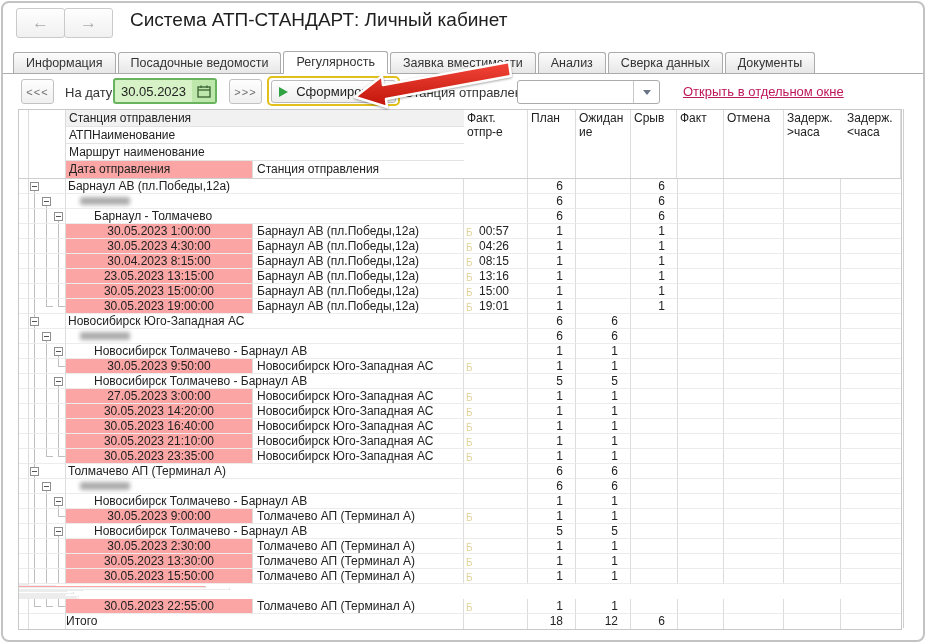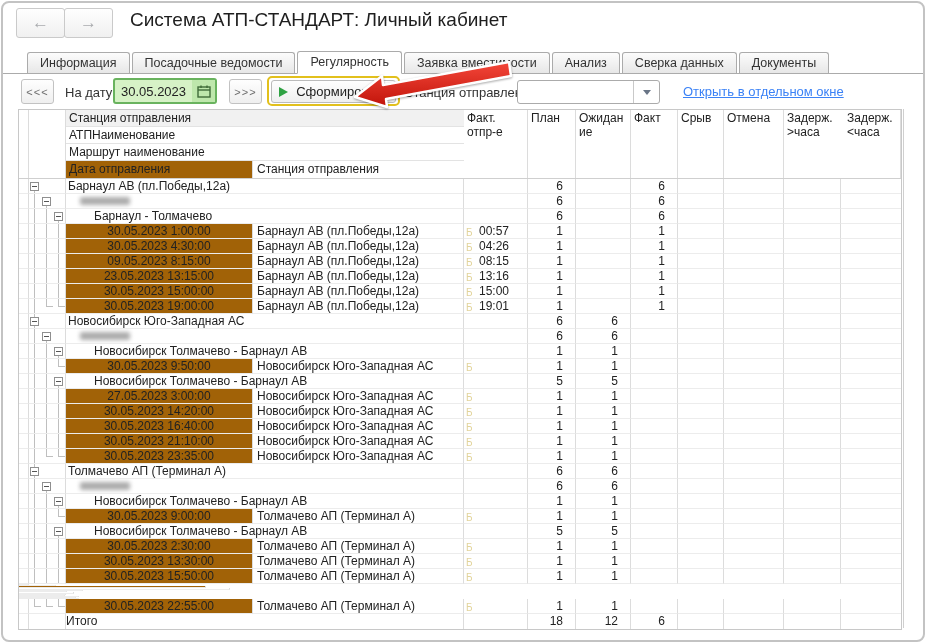--- a/index.html
+++ b/index.html
@@ -13,21 +13,21 @@
   
   .navbtn{position:absolute;top:8px;width:49px;height:30px;box-sizing:border-box;
     background:linear-gradient(#FEFEFE,#F0F0F0);border:1px solid #CACACA;border-radius:3px;
     color:#A9ABAE;font-size:17px;display:flex;align-items:center;justify-content:center;cursor:pointer}
   #btn-back{left:16px}
   #btn-fwd{left:64px}
   .title{position:absolute;left:130px;top:9px;font-size:19px;color:#1E1E1E;white-space:nowrap}
 
   
   .tabs{position:absolute;left:2px;right:2px;top:51px;height:23px;display:flex;align-items:flex-end;
-    gap:2px;padding-left:25px;border-bottom:1px solid #ABABAB;box-sizing:border-box}
+    gap:2px;padding-left:11px;border-bottom:1px solid #ABABAB;box-sizing:border-box}
   .tab{height:21px;line-height:20px;padding:0 12px;font-size:12.5px;color:#333;white-space:nowrap;
     background:linear-gradient(#FCFCFC,#E7E7E7);border:1px solid #ABABAB;border-bottom:none;
     border-radius:3px 3px 0 0;cursor:pointer;box-sizing:border-box}
   .tab.active{background:#fff;height:23px;line-height:21px;margin-bottom:-1px;border-bottom:1px solid #fff}
 
   
   .tb-label{position:absolute;font-size:13px;color:#333;white-space:nowrap}
   .smallbtn{position:absolute;top:79px;width:33px;height:25px;box-sizing:border-box;
     background:linear-gradient(#FEFEFE,#EFEFEF);border:1px solid #C2C2C2;border-radius:3px;
     color:#6E6E6E;font-size:11px;letter-spacing:1px;display:flex;align-items:center;justify-content:center;cursor:pointer}
@@ -41,21 +41,21 @@
   .genbtn{position:absolute;left:271px;top:80px;width:125px;height:23px;box-sizing:border-box;
     background:linear-gradient(#FEFEFE,#EFEFEF);border:1px solid #BBB;border-radius:3px;
     display:flex;align-items:center;justify-content:center;gap:8px;font-size:13px;color:#222;cursor:pointer}
   .play{width:0;height:0;border-left:9px solid #2FA243;border-top:5px solid transparent;border-bottom:5px solid transparent}
   .combo{position:absolute;left:517px;top:80px;width:143px;height:24px;box-sizing:border-box;
     border:1px solid #ABABAB;border-radius:3px;background:#fff;display:flex}
   .combo input{flex:1;min-width:0;border:none;outline:none;background:transparent;
     font:13px "Liberation Sans",sans-serif;padding:0 4px}
   .ddbtn{width:25px;border-left:1px solid #C9C9C9;display:flex;align-items:center;justify-content:center;cursor:pointer}
   .ddtri{width:0;height:0;border-left:4px solid transparent;border-right:4px solid transparent;border-top:5px solid #697586}
-  .link{position:absolute;left:683px;top:84px;font-size:13px;color:#3b82f6;text-decoration:underline;cursor:pointer;white-space:nowrap}
+  .link{position:absolute;left:683px;top:84px;font-size:13px;color:#be185d;text-decoration:underline;cursor:pointer;white-space:nowrap}
 
   
   .arrow-svg{position:absolute;left:338px;top:52px;z-index:40;pointer-events:none}
 
   
   .tbl{position:absolute;left:18px;top:109px;width:884px;box-sizing:border-box;
     border:1px solid #C8C8C8;font-size:12px;color:#222;background:#fff}
   .vsplit{position:absolute;left:903px;top:109px;width:1px;height:519px;background:#CFCFCF}
   .hrow,.row{display:flex}
   .c{box-sizing:border-box;border-right:1px solid #DCDCDC;overflow:hidden;white-space:nowrap}
@@ -65,21 +65,21 @@
   
   .hdr{display:flex;border-bottom:1px solid #CFCFCF}
   .hdr .hcell{box-sizing:border-box;border-right:1px solid #DCDCDC;height:68px}
   .hstack{width:398px;display:flex;flex-direction:column}
   .hr{height:17px;line-height:16px;box-sizing:border-box;border-bottom:1px solid #E3E3E3;padding-left:3px;display:flex}
   .hr:last-child{border-bottom:none}
   .hr .sub{box-sizing:border-box;height:100%;line-height:16px}
   .hr .sub1{width:187px;border-right:1px solid #DCDCDC;padding-left:3px}
   .hr .sub2{width:211px;padding-left:4px}
   .gray{background:#F1F1F1}
-  .yc{background:#a16207}
+  .yc{background:#fca5a5}
   .numh{padding:1px 3px;white-space:normal;word-break:break-word;overflow-wrap:anywhere;line-height:14px;font-size:12px}
   
   .row{height:15px;line-height:14px}
   .row .c{border-bottom:1px solid #ECECEC}
   .row:last-child .c{border-bottom:none}
   .num{text-align:right;padding-right:12px}
   .time{padding-left:15px;position:relative}
   .badge{position:absolute;left:2px;top:2px;font-size:10px;color:#E2D49B;filter:blur(.5px)}
   .dt{text-align:center}
   .g1 .gtxt{padding-left:2px}
@@ -170,22 +170,22 @@
           <span>Маршрут наименование</span>
         </div>
       <div class="hr" style="padding-left:0">
         <span class="sub sub1 yc">Дата отправления</span>
         <span class="sub sub2">Станция отправления</span>
       </div>
     </div>
     <div class="hcell numh w-fakt">Факт. отпр-е</div>
     <div class="hcell numh w-plan">План</div>
     <div class="hcell numh w-ozh">Ожидание</div>
+    <div class="hcell numh w-srv">Срыв</div>
     <div class="hcell numh w-fct">Факт</div>
-    <div class="hcell numh w-srv">Срыв</div>
     <div class="hcell numh w-otm">Отмена</div>
     <div class="hcell numh w-zd2" style="border-right:none">Задерж. &gt;часа</div>
     <div class="hcell numh w-zd1">Задерж. &lt;часа</div>
   </div>
   <div id="tbody">
       <div class="row g1" style="display: flex;">
         <div class="c w-gut"></div>
         <div class="c tree w-tree">
           <div class="tline" style="left: 5px; top: 12px; height: 3px;"></div>
           <div class="tbox" style="left: 1px;"></div>
@@ -271,21 +271,21 @@
         <div class="c num w-zd1"></div>
         <div class="c num w-zd2" style="border-right: none;"></div>
       </div>
       <div class="row d" style="display: flex;">
         <div class="c w-gut"></div>
         <div class="c tree w-tree">
           <div class="tline" style="left: 5px; top: 0px; height: 15px;"></div>
           <div class="tline" style="left: 17px; top: 0px; height: 15px;"></div>
           <div class="tline" style="left: 29px; top: 0px; height: 15px;"></div>
         </div>
-        <div class="c w-c1 yc dt">09.05.2023 8:15:00</div>
+        <div class="c w-c1 yc dt">30.04.2023 8:15:00</div>
         <div class="c w-c2 c2txt">Барнаул АВ (пл.Победы,12а)</div>
         <div class="c w-fakt time"><div class="badge">Б</div>08:15</div>
         <div class="c num w-plan">1</div>
         <div class="c num w-ozh"></div>
         <div class="c num w-fct">1</div>
         <div class="c num w-srv"></div>
         <div class="c num w-otm"></div>
         <div class="c num w-zd1"></div>
         <div class="c num w-zd2" style="border-right: none;"></div>
       </div>

